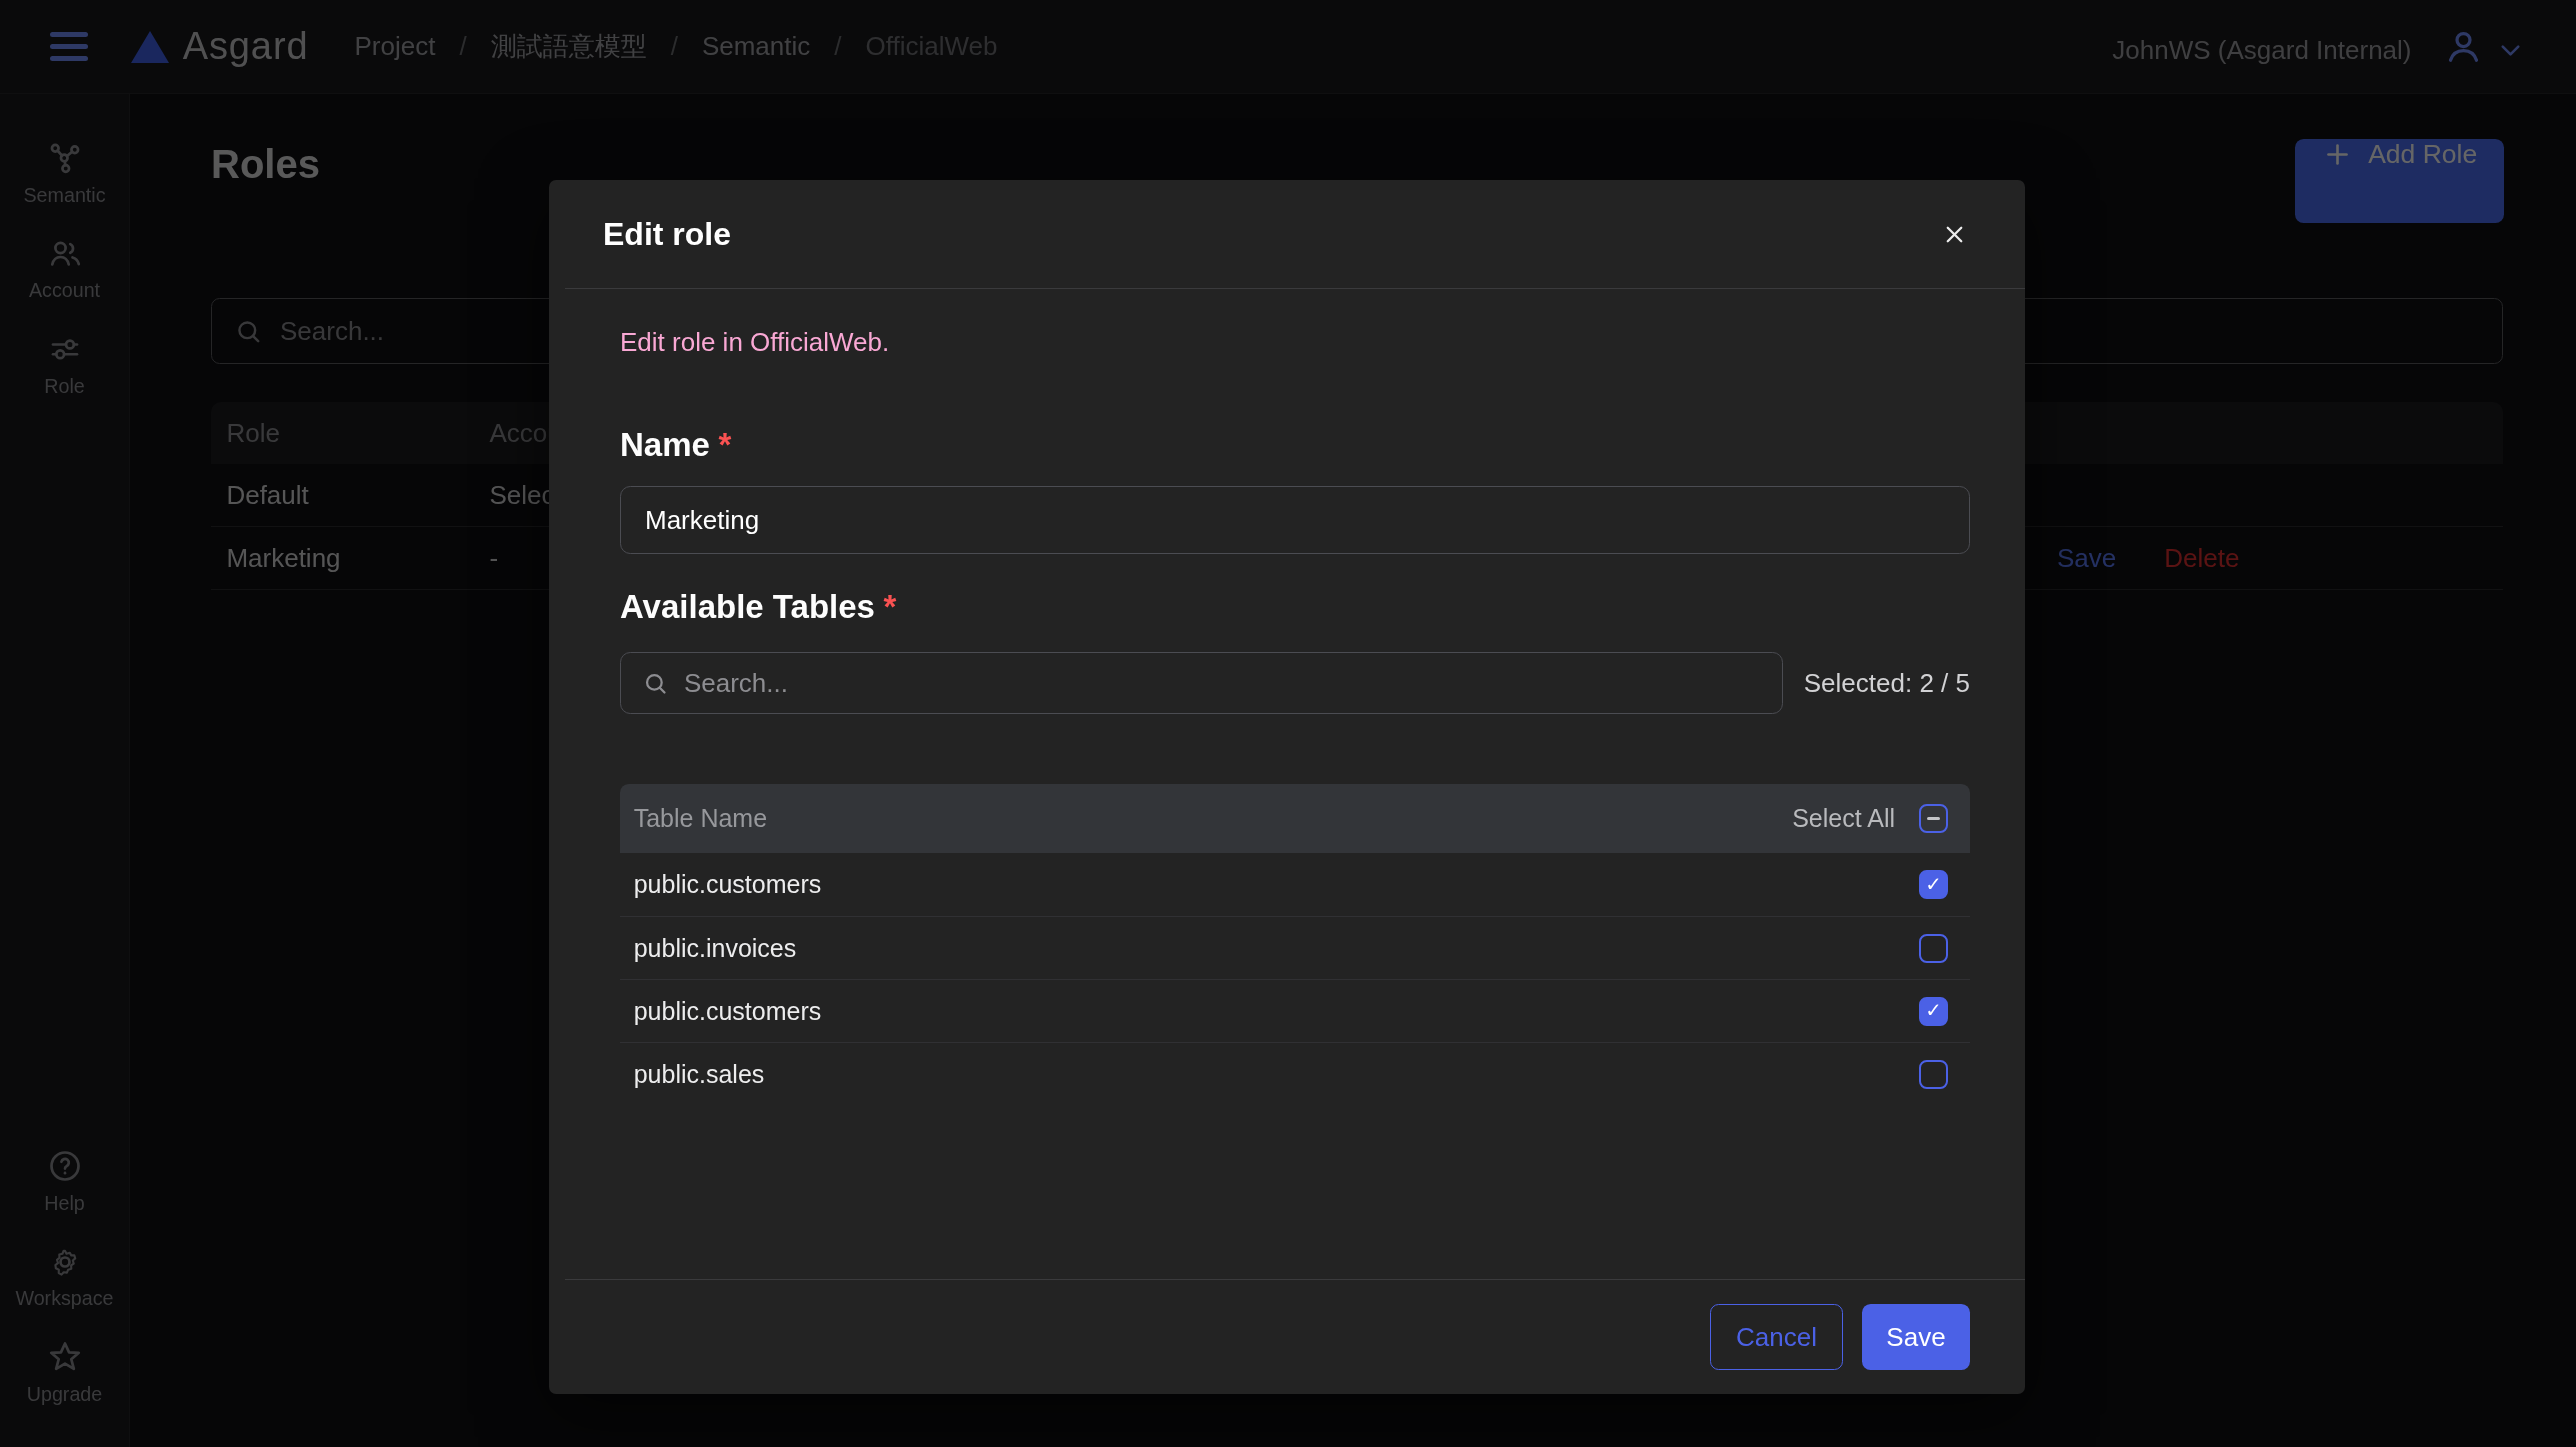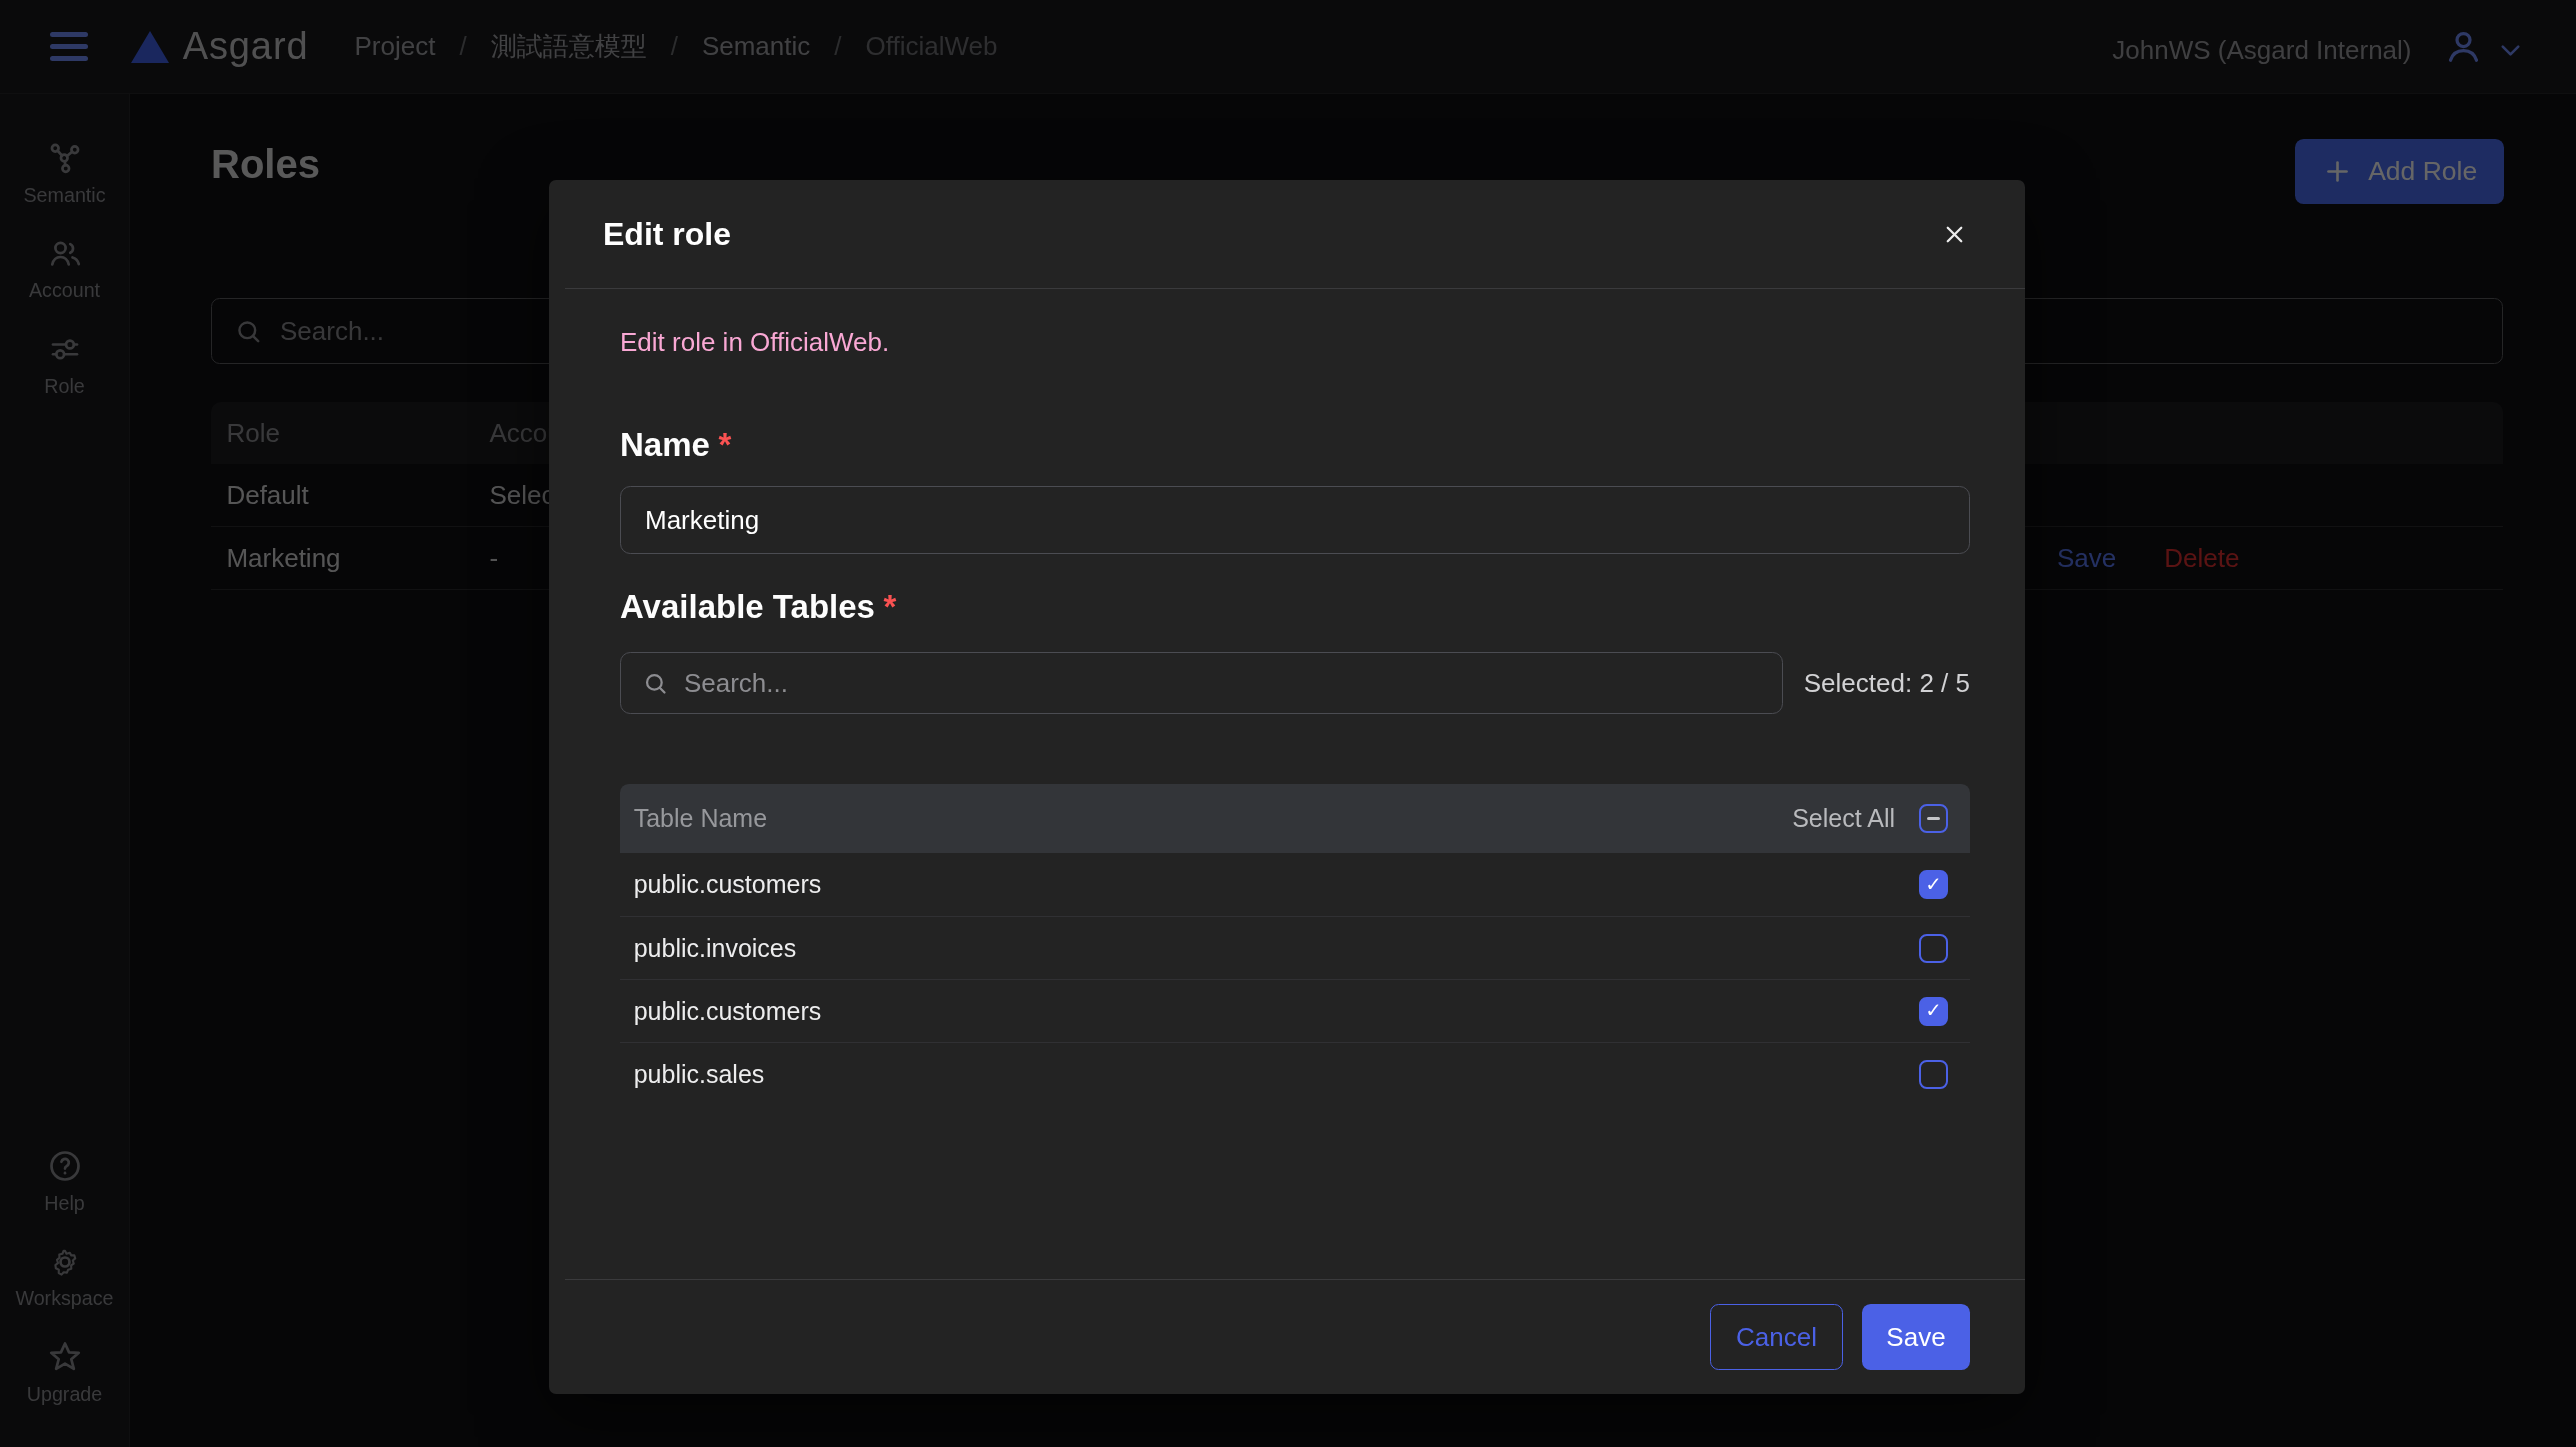--- a/index.html
+++ b/index.html
@@ -28,22 +28,22 @@
              border-right:0.9px solid #26262a; display:flex; flex-direction:column; align-items:center; }
   .side-group { width:100%; display:flex; flex-direction:column; align-items:center; }
   .side-group.top { margin-top:46px; }
   .side-group.bottom { margin-top:auto; margin-bottom:12px; }
   .side-item { width:100%; display:flex; flex-direction:column; align-items:center; margin-bottom:29px; cursor:pointer; }
   .side-item svg { width:36px; height:36px; stroke:#8f9094; fill:none; stroke-width:1.8; stroke-linecap:round; stroke-linejoin:round; }
   .side-item .lbl { margin-top:7.7px; font-size:19.7px; color:#8f9094; }
 
   
   .page-title { position:absolute; left:211px; top:142px; font-size:40px; font-weight:700; color:#dededf; }
-  .add-btn { position:absolute; left:2295px; top:139px; width:209px; height:65px; border-radius:8.6px;
-             background:var(--primary); color:#fff; font-size:26.5px; display:flex; align-items:center;
+  .add-btn { position:absolute; left:2295px; top:139px; width:209px; height:84px; border-radius:8.6px;
+             background:var(--primary); color:#fff; font-size:26.5px; display:flex; 
              justify-content:center; gap:15.4px; cursor:pointer; }
   .add-btn svg { stroke:#fff; fill:none; stroke-width:2; stroke-linecap:round; }
   .bg-search { position:absolute; left:211px; top:298px; width:2292px; height:66px; border:0.9px solid #5c5c60;
                border-radius:8.6px; display:flex; align-items:center; padding:0 22px; gap:17px; }
   .bg-search svg, .m-search svg { stroke:#8d8d91; fill:none; stroke-width:2; stroke-linecap:round; flex:none; }
   .bg-search input { background:transparent; border:0; outline:none; flex:1; font-size:26px; color:#d6d6d8;
                      font-family:inherit; }
   .bg-search input::placeholder, .m-search input::placeholder { color:#8d8d91; }
   .bg-table { position:absolute; left:211px; top:402px; width:2292px; }
   .bg-thead { height:62px; background:#1d1d20; border-radius:10.3px 10.3px 0 0; display:flex; align-items:center;

